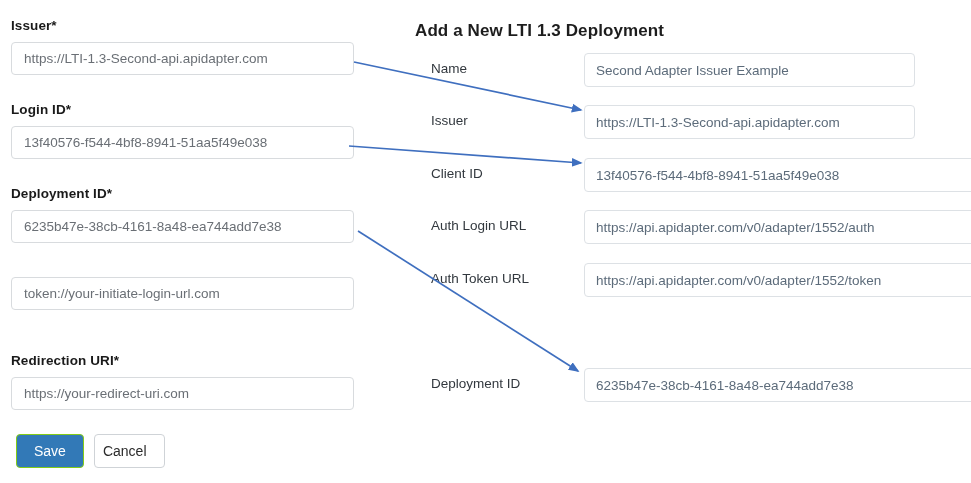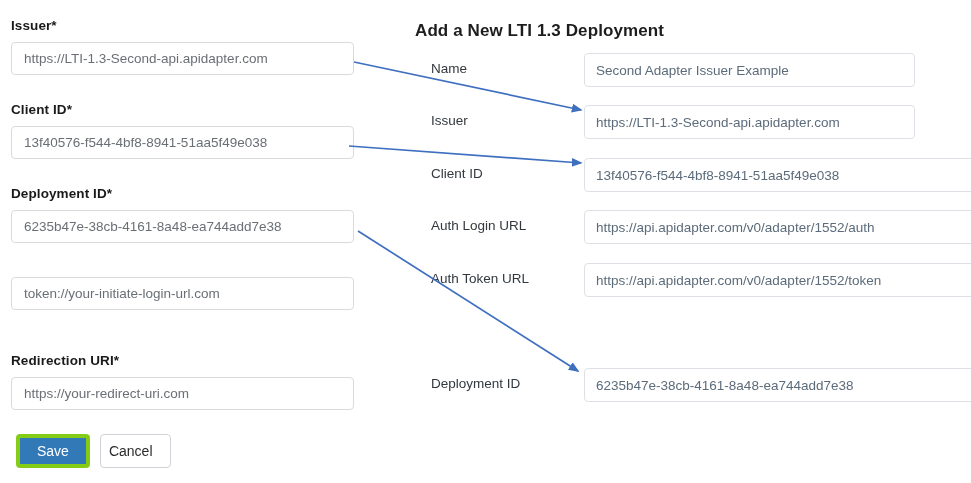--- a/index.html
+++ b/index.html
@@ -73,21 +73,21 @@
     font-size: 14px;
     display: flex;
     align-items: center;
     justify-content: center;
     cursor: pointer;
     padding: 0 17px;
     white-space: nowrap;
   }
   .btn-primary {
     background: #3279b7;
-    border: 4px solid #84cc16;
+    border: 1px solid #84cc16;
     color: #ffffff;
   }
   .btn-default {
     background: #ffffff;
     border: 1px solid #cfd3d7;
     color: #2b2b2b;
     padding-left: 8px;
   }
 
   
@@ -140,21 +140,21 @@
 <body>
 
 <div id="left-panel">
 
   <div class="lf-group" style="top:18px">
     <div class="lf-label">Issuer*</div>
     <div class="lf-input">https://LTI-1.3-Second-api.apidapter.com</div>
   </div>
 
   <div class="lf-group" style="top:102px">
-    <div class="lf-label">Client ID*</div>
+    <div class="lf-label">Login ID*</div>
     <div class="lf-input">13f40576-f544-4bf8-8941-51aa5f49e038</div>
   </div>
 
   <div class="lf-group" style="top:186px">
     <div class="lf-label">Deployment ID*</div>
     <div class="lf-input">6235b47e-38cb-4161-8a48-ea744add7e38</div>
   </div>
 
   <div class="lf-group" style="top:269px">
     <div class="lf-input">token://your-initiate-login-url.com</div>

